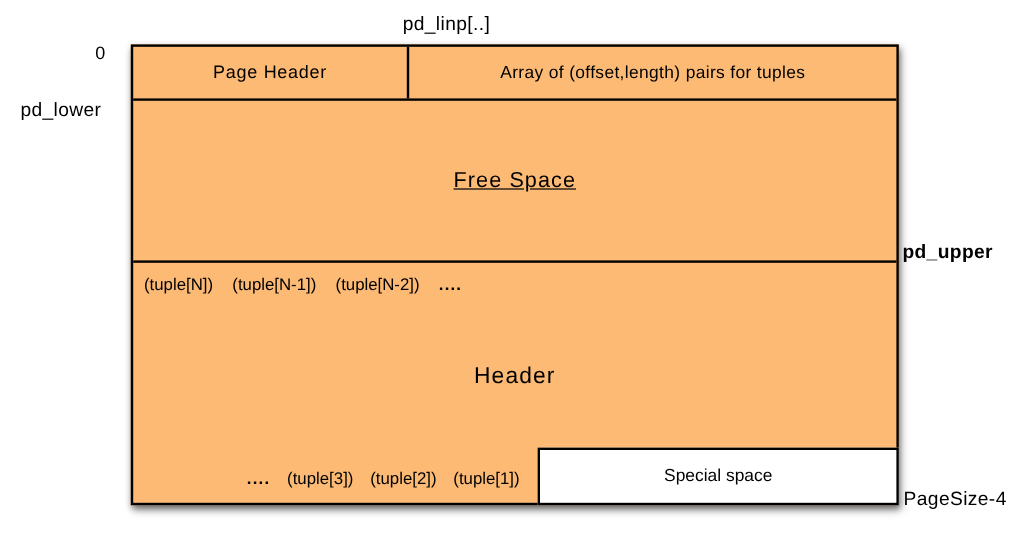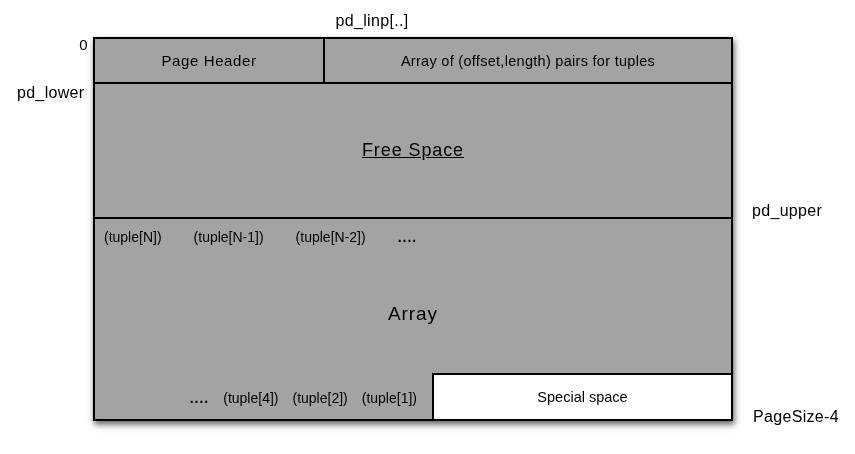--- a/index.html
+++ b/index.html
@@ -12,27 +12,27 @@
   #stage {
     position: relative;
     width: 855px;
     height: 454px;
     background: #ffffff;
     overflow: hidden;
   }
   
   .page-box {
     position: absolute;
-    left: 93px;
+    left: 109px;
     top: 37px;
     width: 640px;
     height: 384px;
     border: 2px solid #000000;
     box-sizing: border-box;
-    background: #a3a3a3;
+    background: #fdba74;
     box-shadow: 1px 3px 5px rgba(0,0,0,0.45), 2px 4px 8px rgba(0,0,0,0.25);
     display: flex;
     flex-direction: column;
   }
   
   .header-row {
     height: 43px;
     border-bottom: 2px solid #000000;
     display: flex;
     flex-shrink: 0;
@@ -71,21 +71,21 @@
   .tuples-region {
     flex: 1;
     position: relative;
     font-size: 14px;
   }
   .tuples-top-row {
     position: absolute;
     left: 9px;
     top: 10px;
     display: flex;
-    gap: 32px;
+    gap: 16px;
     white-space: nowrap;
     align-items: flex-end;
   }
   .tuples-label {
     position: absolute;
     top: 84px;
     left: 0;
     width: 100%;
     text-align: center;
     font-size: 19px;
@@ -126,21 +126,21 @@
   
   .outside-label {
     position: absolute;
     font-size: 16px;
     letter-spacing: 0.02em;
     white-space: nowrap;
   }
   .lbl-pd-linp   { left: 300px; top: 12px; width: 144px; text-align: center; }
   .lbl-zero      { left: 56px;  top: 36px; width: 32px;  text-align: right; font-size: 15px; }
   .lbl-pd-lower  { left: 17px;  top: 84px; }
-  .lbl-pd-upper  { left: 752px; top: 202px; }
+  .lbl-pd-upper  { left: 752px; top: 202px; font-weight: bold; }
   .lbl-pagesize  { left: 753px; top: 408px; }
 </style>
 </head>
 <body>
 
 <div id="stage">
 
   <div class="outside-label lbl-pd-linp">pd_linp[..]</div>
   <div class="outside-label lbl-zero">0</div>
   <div class="outside-label lbl-pd-lower">pd_lower</div>
@@ -157,25 +157,25 @@
     <div class="free-space-region">Free Space</div>
 
     <div class="tuples-region">
       <div class="tuples-top-row">
         <span>(tuple[N])</span>
         <span>(tuple[N-1])</span>
         <span>(tuple[N-2])</span>
         <span class="dots">....</span>
       </div>
 
-      <div class="tuples-label">Array</div>
+      <div class="tuples-label">Header</div>
 
       <div class="tuples-bottom-row">
         <span class="dots">....</span>
-        <span>(tuple[4])</span>
+        <span>(tuple[3])</span>
         <span>(tuple[2])</span>
         <span>(tuple[1])</span>
       </div>
     </div>
 
     <div class="special-space-box">
       <span class="main">Special space</span>
     </div>
 
   </div>

